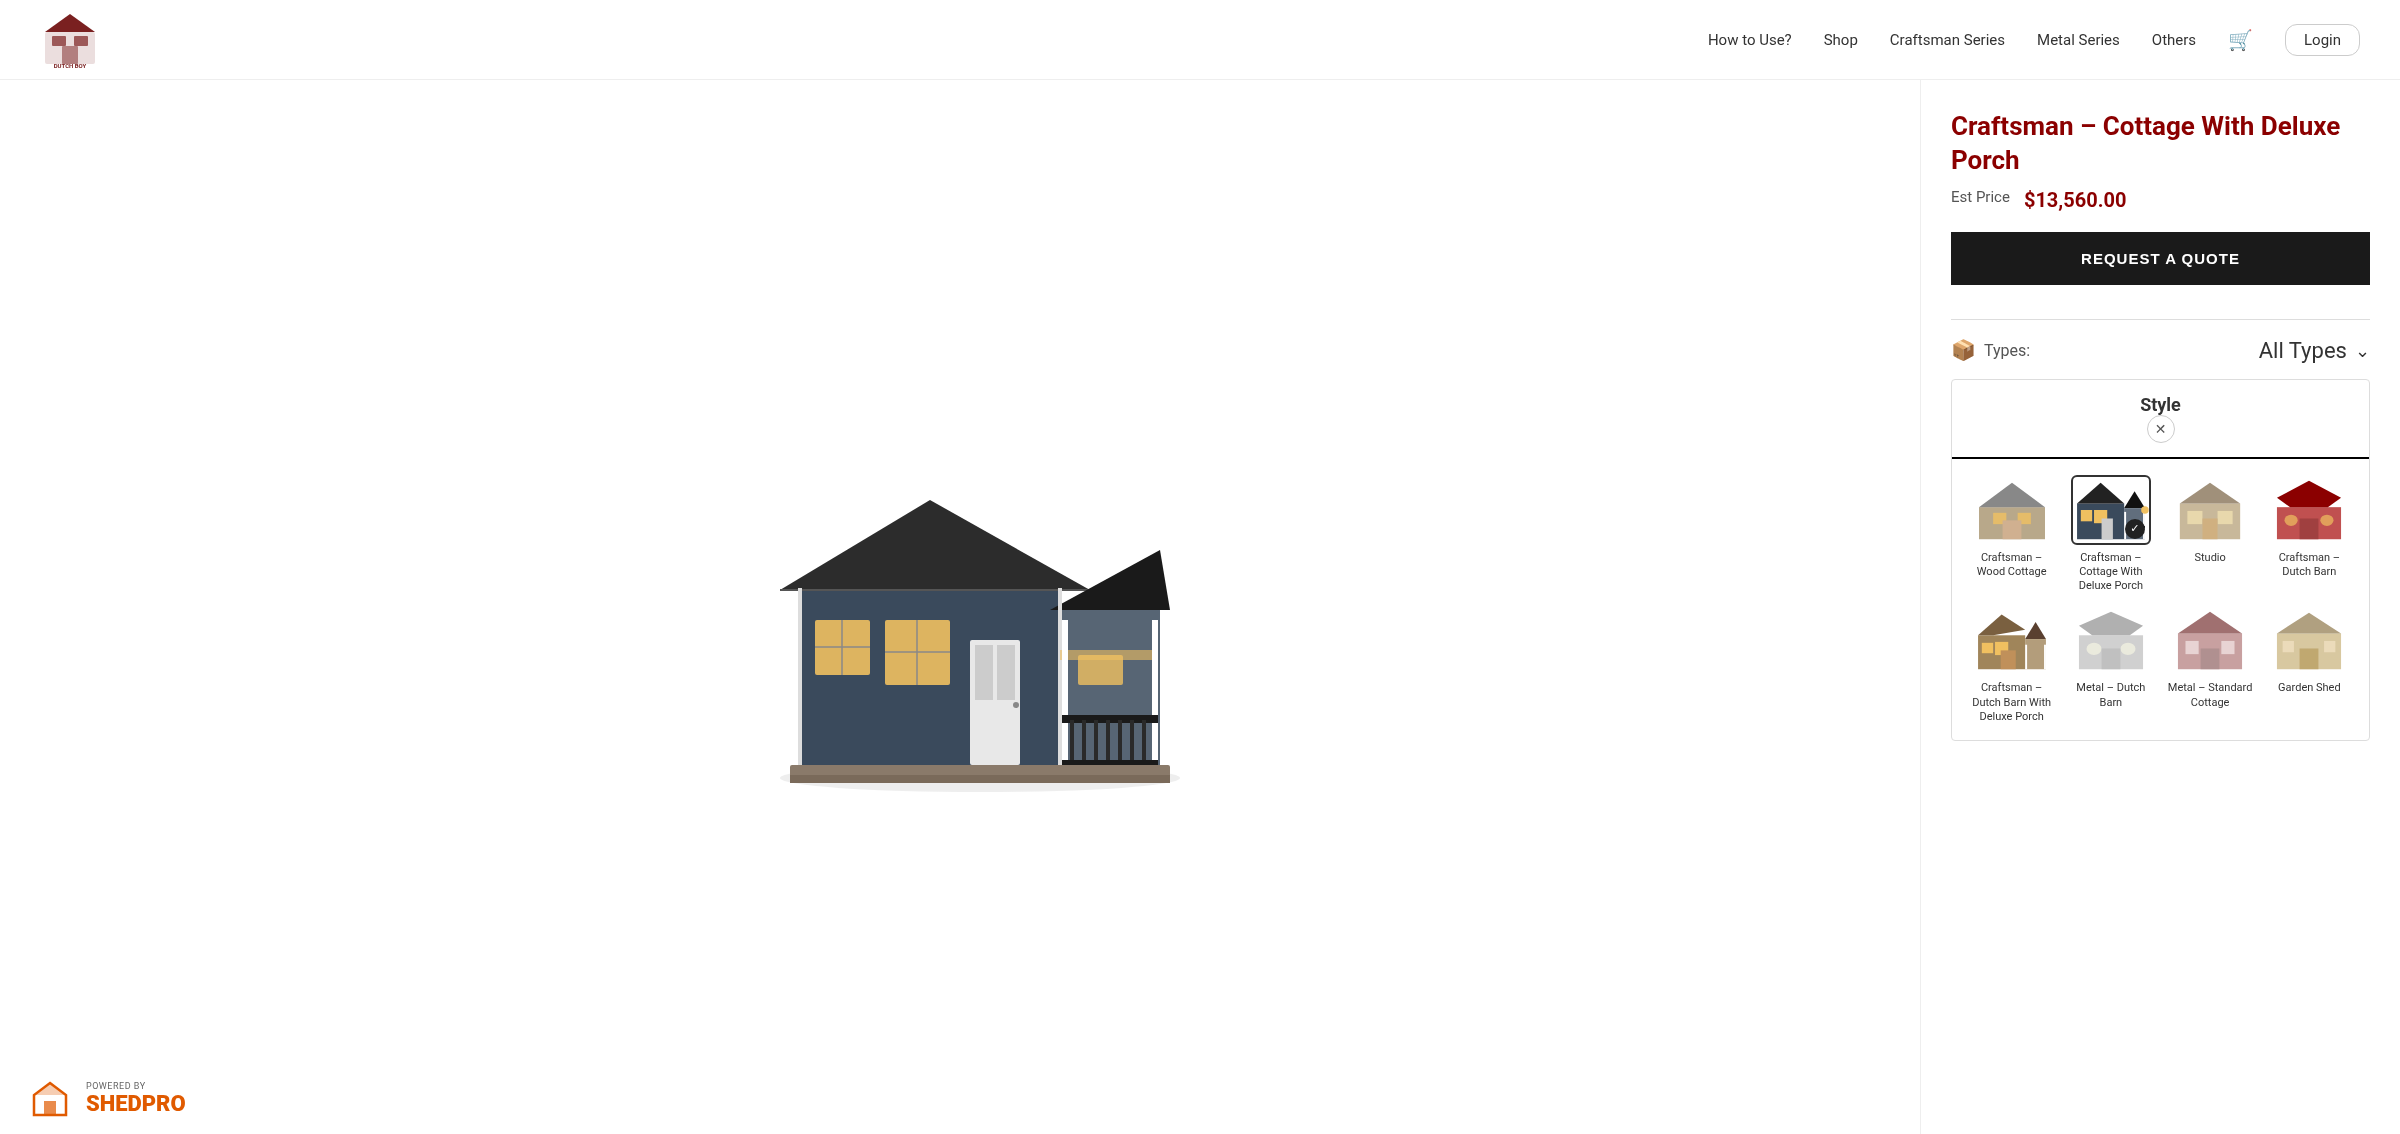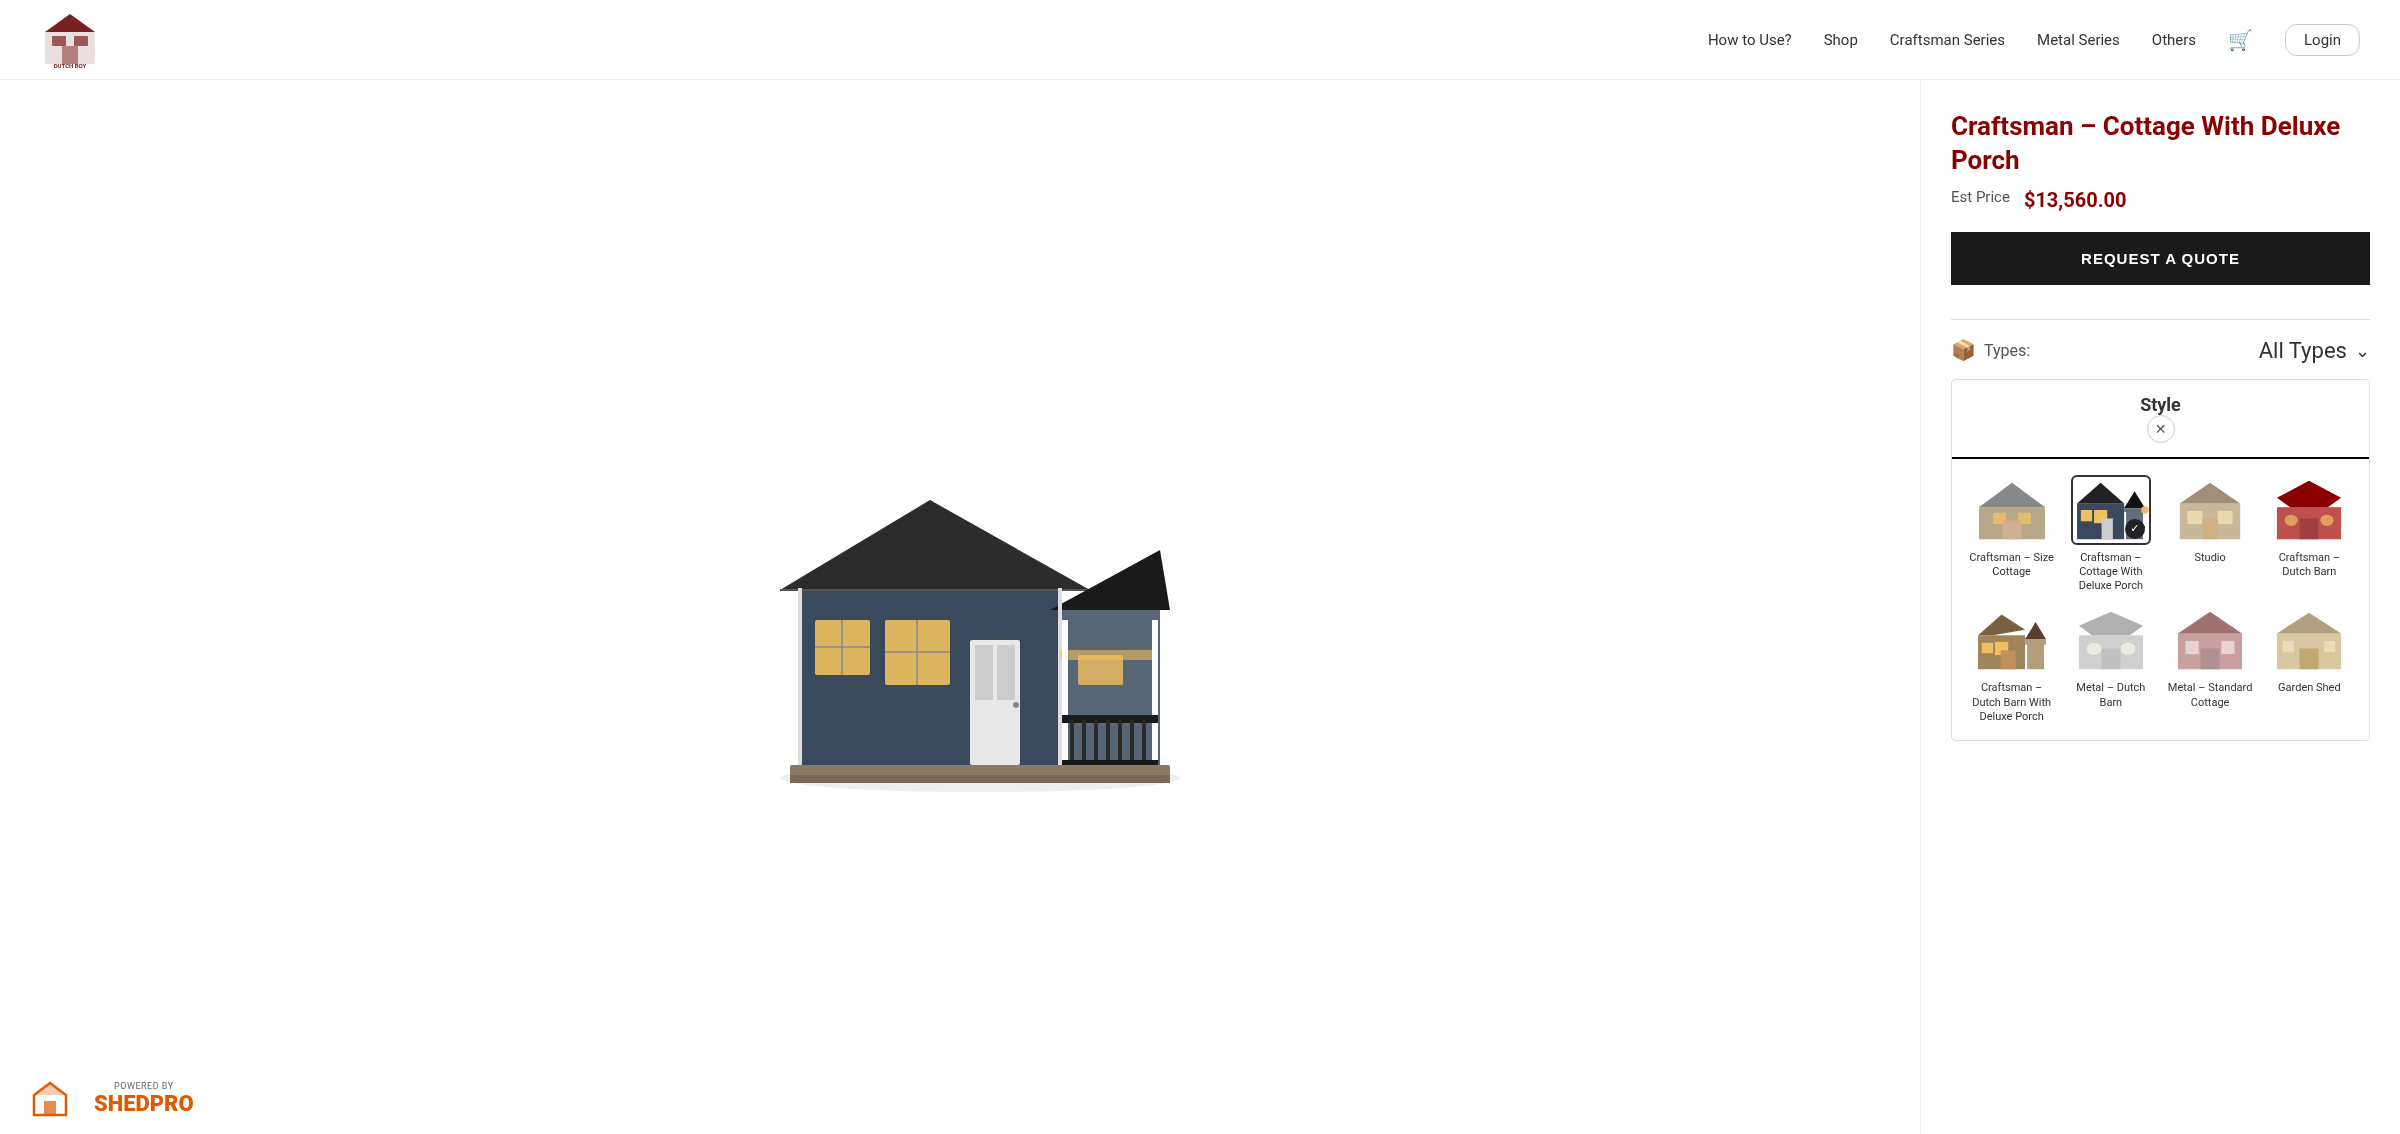--- a/index.html
+++ b/index.html
@@ -105,22 +105,21 @@
       color: #333;
     }
 
     
     .powered-by {
       position: absolute;
       bottom: 20px;
       left: 30px;
       display: flex;
       align-items: center;
-      gap: 24px;
-      text-align: center;
+      gap: 16px;
     }
     .shedpro-logo {
       display: flex;
       flex-direction: column;
       line-height: 1.1;
     }
     .powered-text { font-size: 9px; color: #666; text-transform: uppercase; letter-spacing: 0.5px; }
     .shedpro-text { font-size: 22px; font-weight: 900; color: #e05a00; }
 
     
@@ -395,21 +394,21 @@
       <div class="style-grid" id="style-grid">
 
       <div class="style-item">
             <div class="style-item-img"><svg viewBox="0 0 80 70" xmlns="http://www.w3.org/2000/svg">
                 <rect x="5" y="32" width="70" height="34" fill="#b8a88a"></rect>
                 <polygon points="40,6 75,32 5,32" fill="#888"></polygon>
                 <rect x="20" y="38" width="14" height="12" fill="#f0c060" opacity="0.8"></rect>
                 <rect x="46" y="38" width="14" height="12" fill="#f0c060" opacity="0.8"></rect>
                 <rect x="30" y="46" width="20" height="20" fill="#d0b090"></rect>
               </svg></div>
-            <span class="style-item-label">Craftsman – Size Cottage</span>
+            <span class="style-item-label">Craftsman – Wood Cottage</span>
           </div>
           <div class="style-item">
             <div class="style-item-img selected"><svg viewBox="0 0 80 70" xmlns="http://www.w3.org/2000/svg">
                 <rect x="4" y="28" width="50" height="38" fill="#3a4a5c"></rect>
                 <rect x="54" y="33" width="22" height="33" fill="#3a4a5c" opacity="0.8"></rect>
                 <polygon points="29,6 54,28 4,28" fill="#222"></polygon>
                 <polygon points="65,15 76,33 54,33" fill="#111"></polygon>
                 <rect x="8" y="35" width="12" height="12" fill="#f0c060"></rect>
                 <rect x="22" y="35" width="14" height="14" fill="#f0c060"></rect>
                 <rect x="30" y="44" width="12" height="22" fill="#ccc"></rect>

